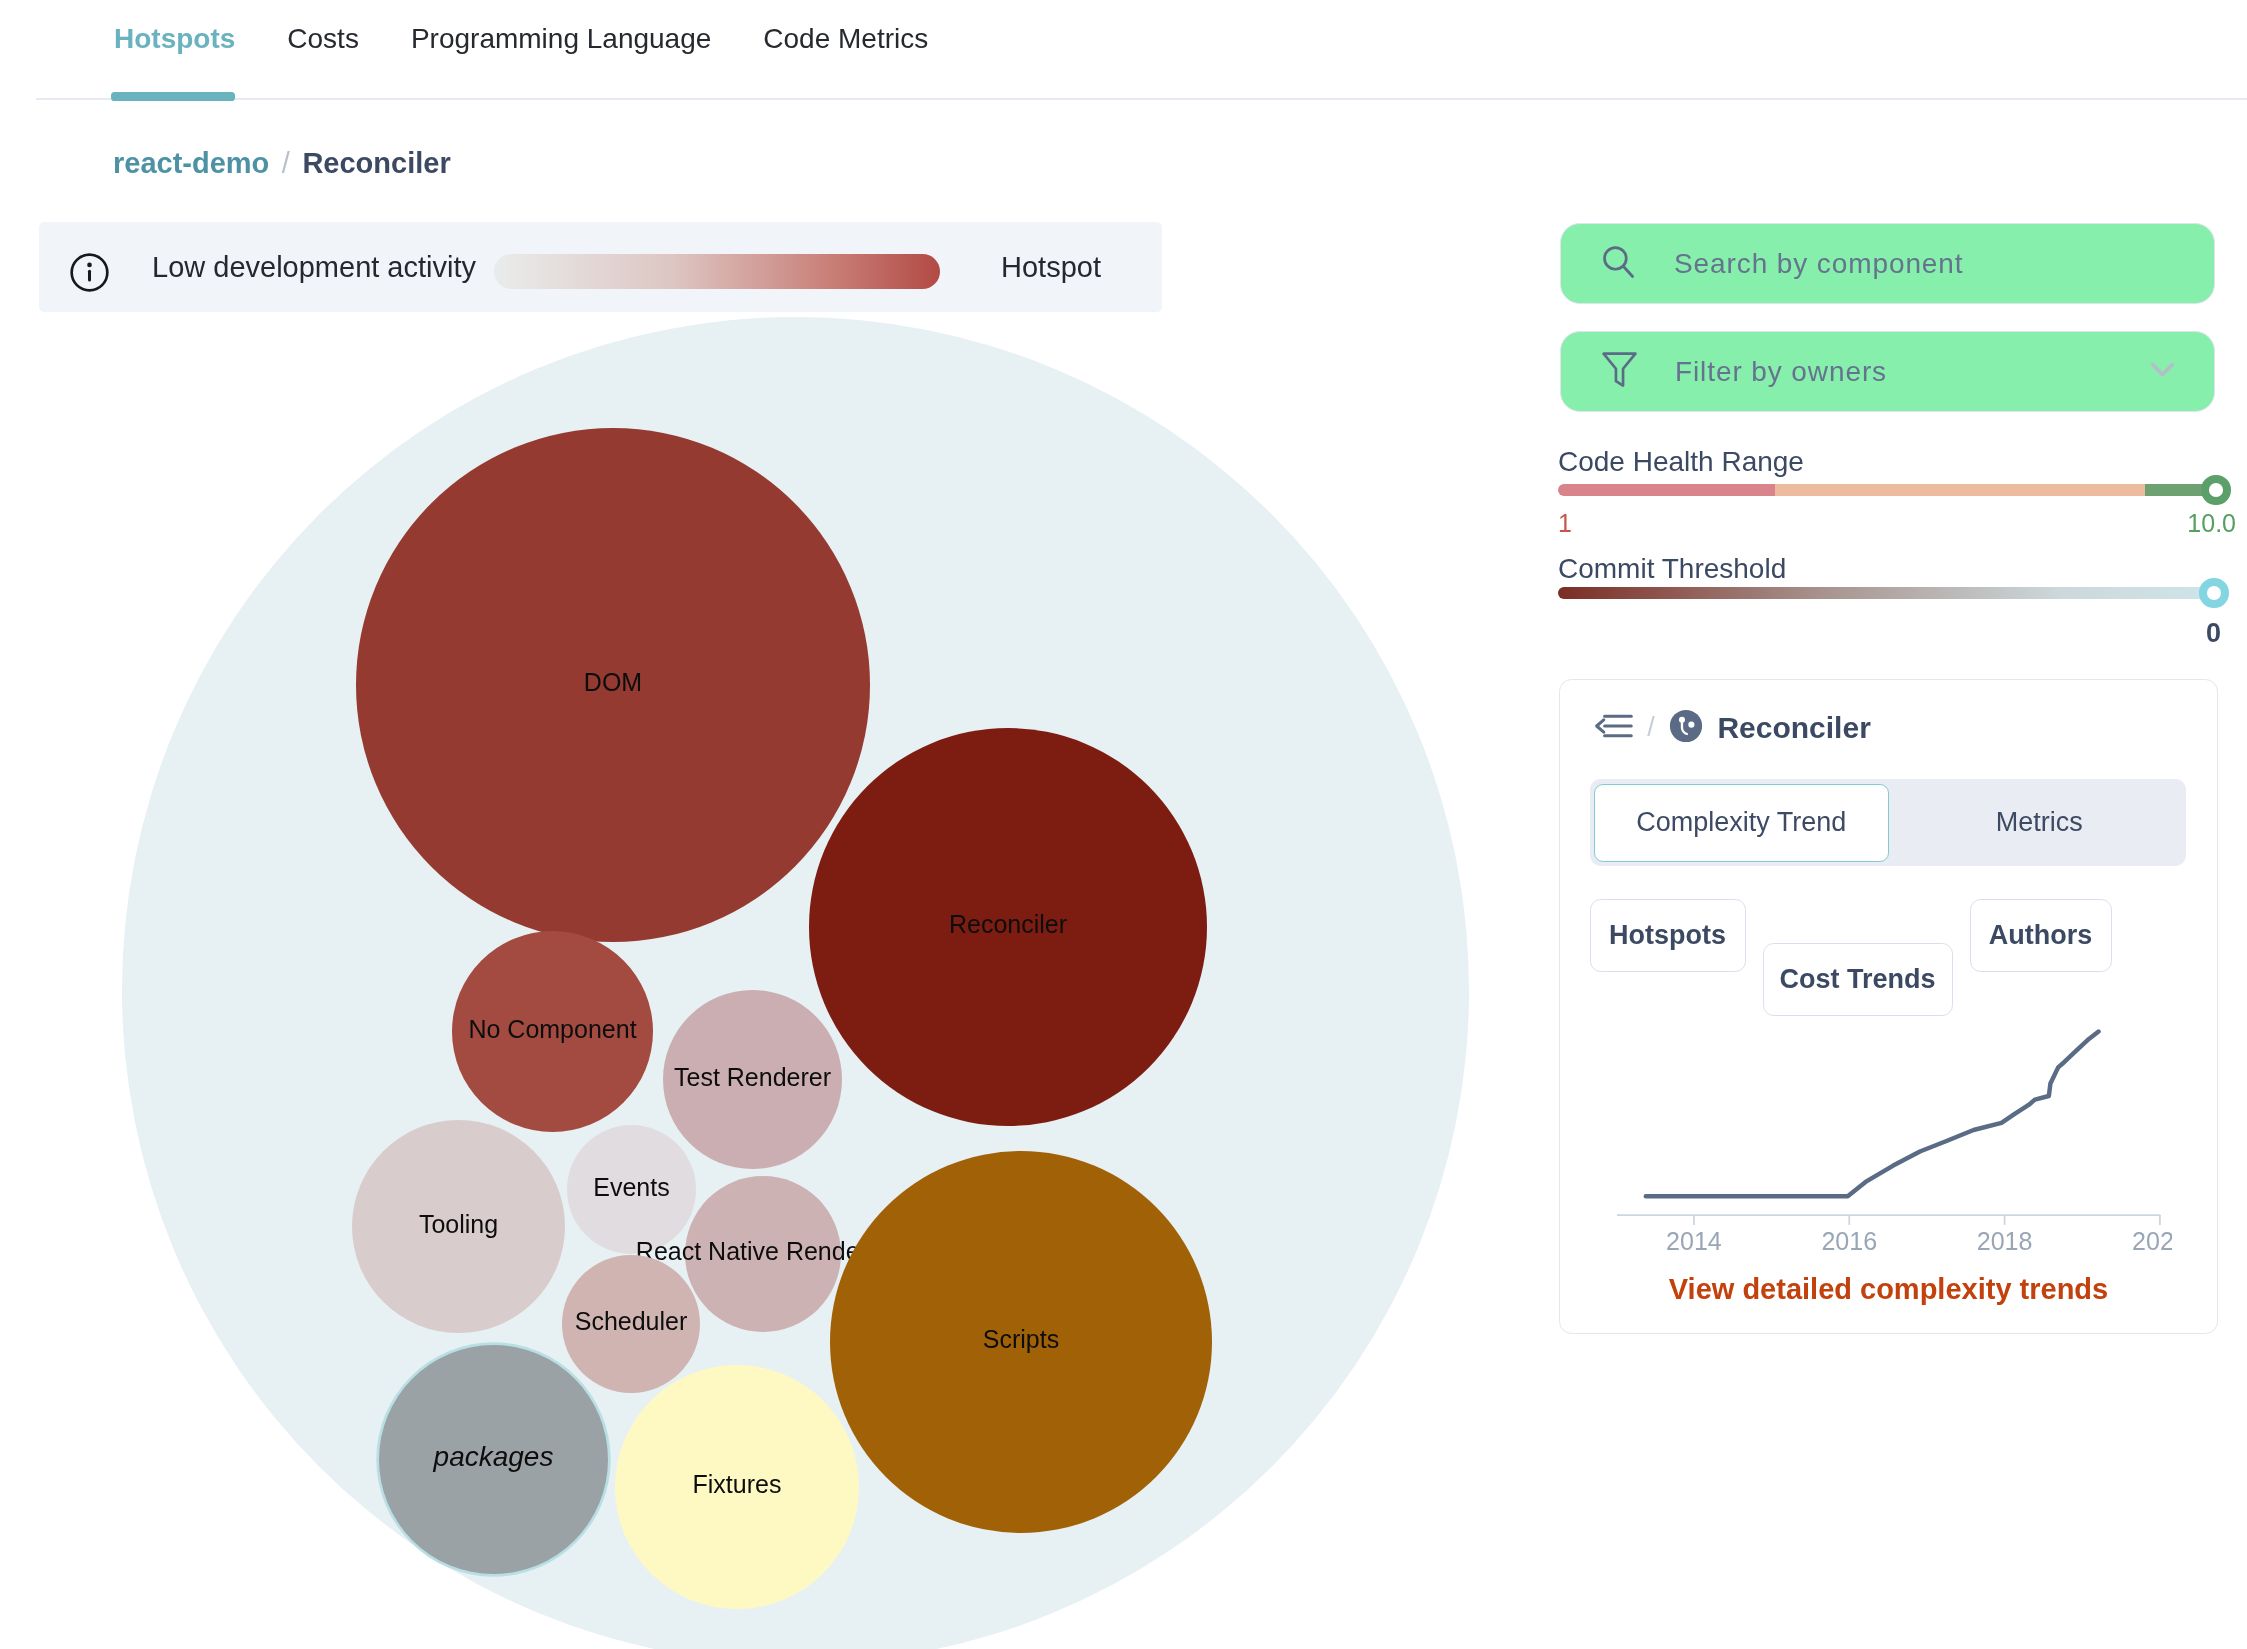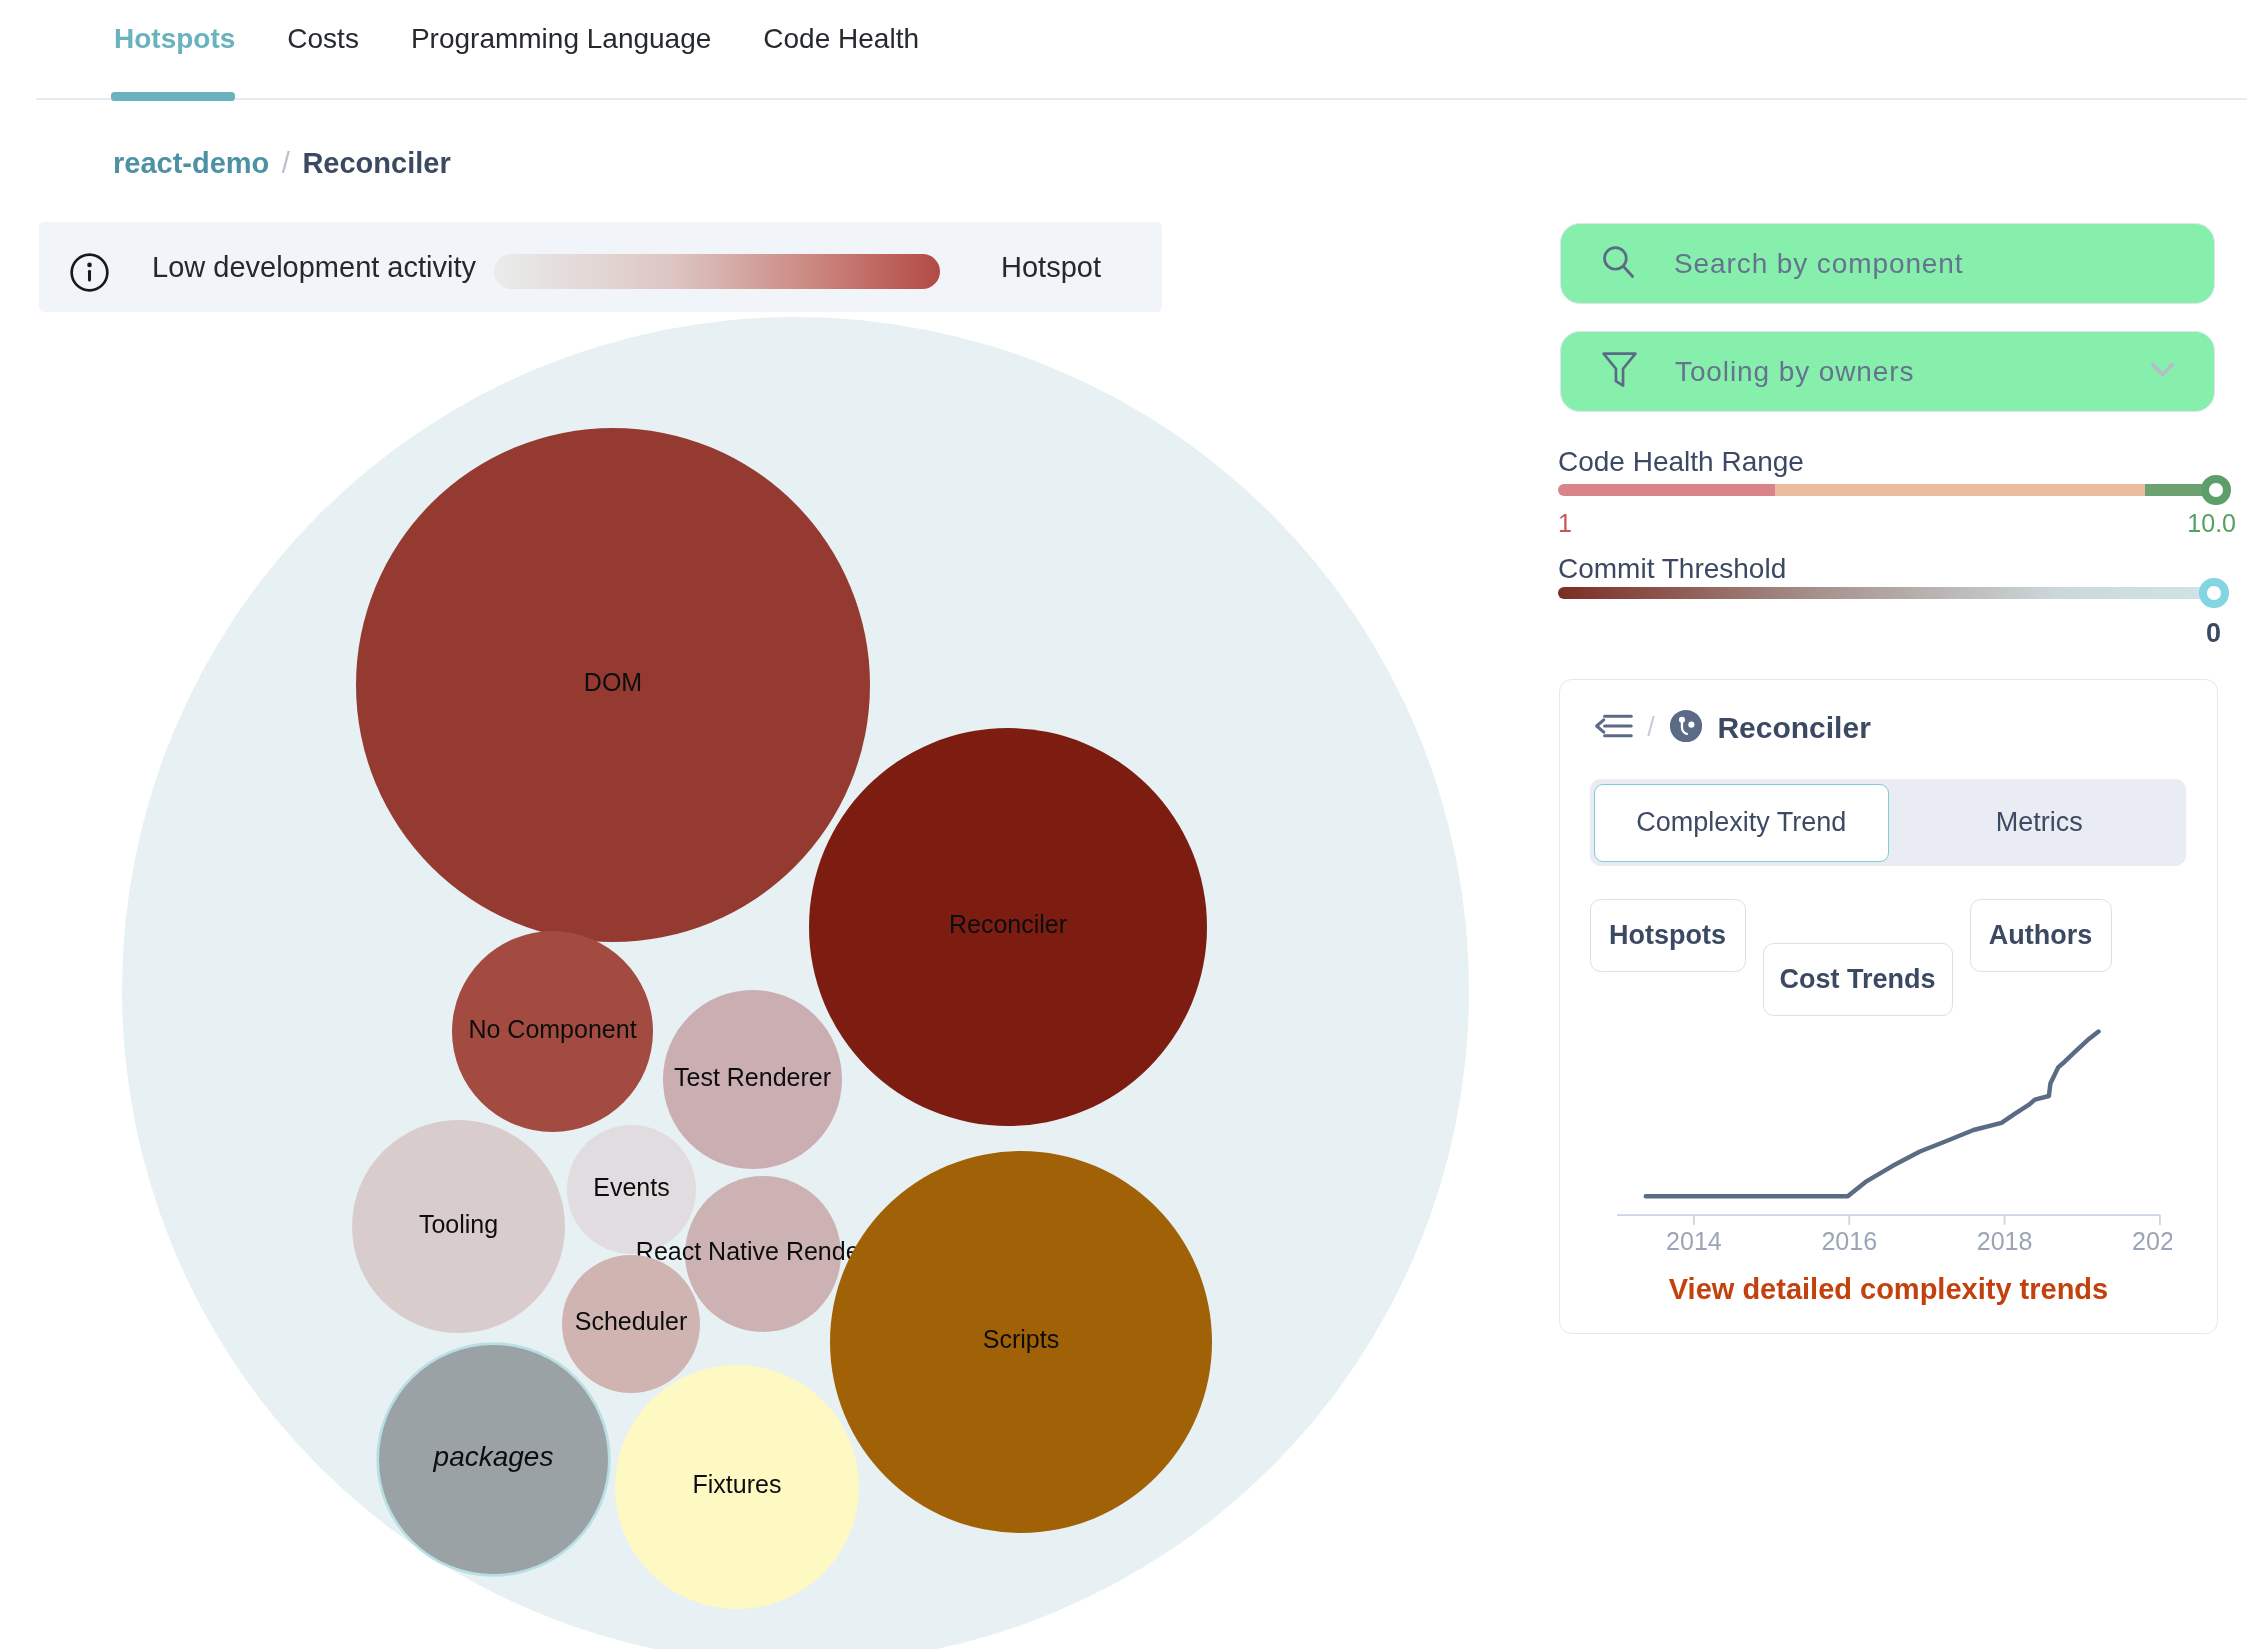--- a/index.html
+++ b/index.html
@@ -75,21 +75,21 @@
   .card-link { position:absolute; left:0; top:593px; width:100%; text-align:center;
     font-size:29px; font-weight:bold; color:#c2410c; cursor:pointer; }
 </style>
 </head>
 <body>
 
 <div class="abs nav-tabs">
   <span class="nav-tab active">Hotspots</span>
   <span class="nav-tab">Costs</span>
   <span class="nav-tab">Programming Language</span>
-  <span class="nav-tab">Code Health</span>
+  <span class="nav-tab">Code Metrics</span>
 </div>
 <div class="abs nav-border"></div>
 <div class="abs nav-underline"></div>
 
 <div class="abs breadcrumb">
   <span class="crumb-link">react-demo</span>
   <span class="crumb-sep">/</span>
   <span class="crumb-current">Reconciler</span>
 </div>
 
@@ -151,21 +151,21 @@
   </span>
   <span class="input-placeholder">Search by component</span>
 </div>
 
 <div class="abs input-box filter-box">
   <span class="lead-icon">
     <svg width="39" height="41" viewBox="0 0 44 46">
       <path d="M4 4 H40 L26 21 V40 L18 35 V21 Z" fill="none" stroke="#5b6b86" stroke-width="3" stroke-linejoin="round"></path>
     </svg>
   </span>
-  <span class="input-placeholder">Tooling by owners</span>
+  <span class="input-placeholder">Filter by owners</span>
   <span class="chevron">
     <svg width="27" height="18" viewBox="0 0 30 20">
       <path d="M4 4 L15 15 L26 4" fill="none" stroke="#b6bcc8" stroke-width="4" stroke-linecap="round" stroke-linejoin="round"></path>
     </svg>
   </span>
 </div>
 
 <span class="abs slider-label" style="left:1558px;top:446px;">Code Health Range</span>
 <div class="abs slider-track" style="top:484px;">
   <div class="seg" style="left:0;width:217px;background:#d9838a;border-radius:6.3px 0 0 6.3px;"></div>

